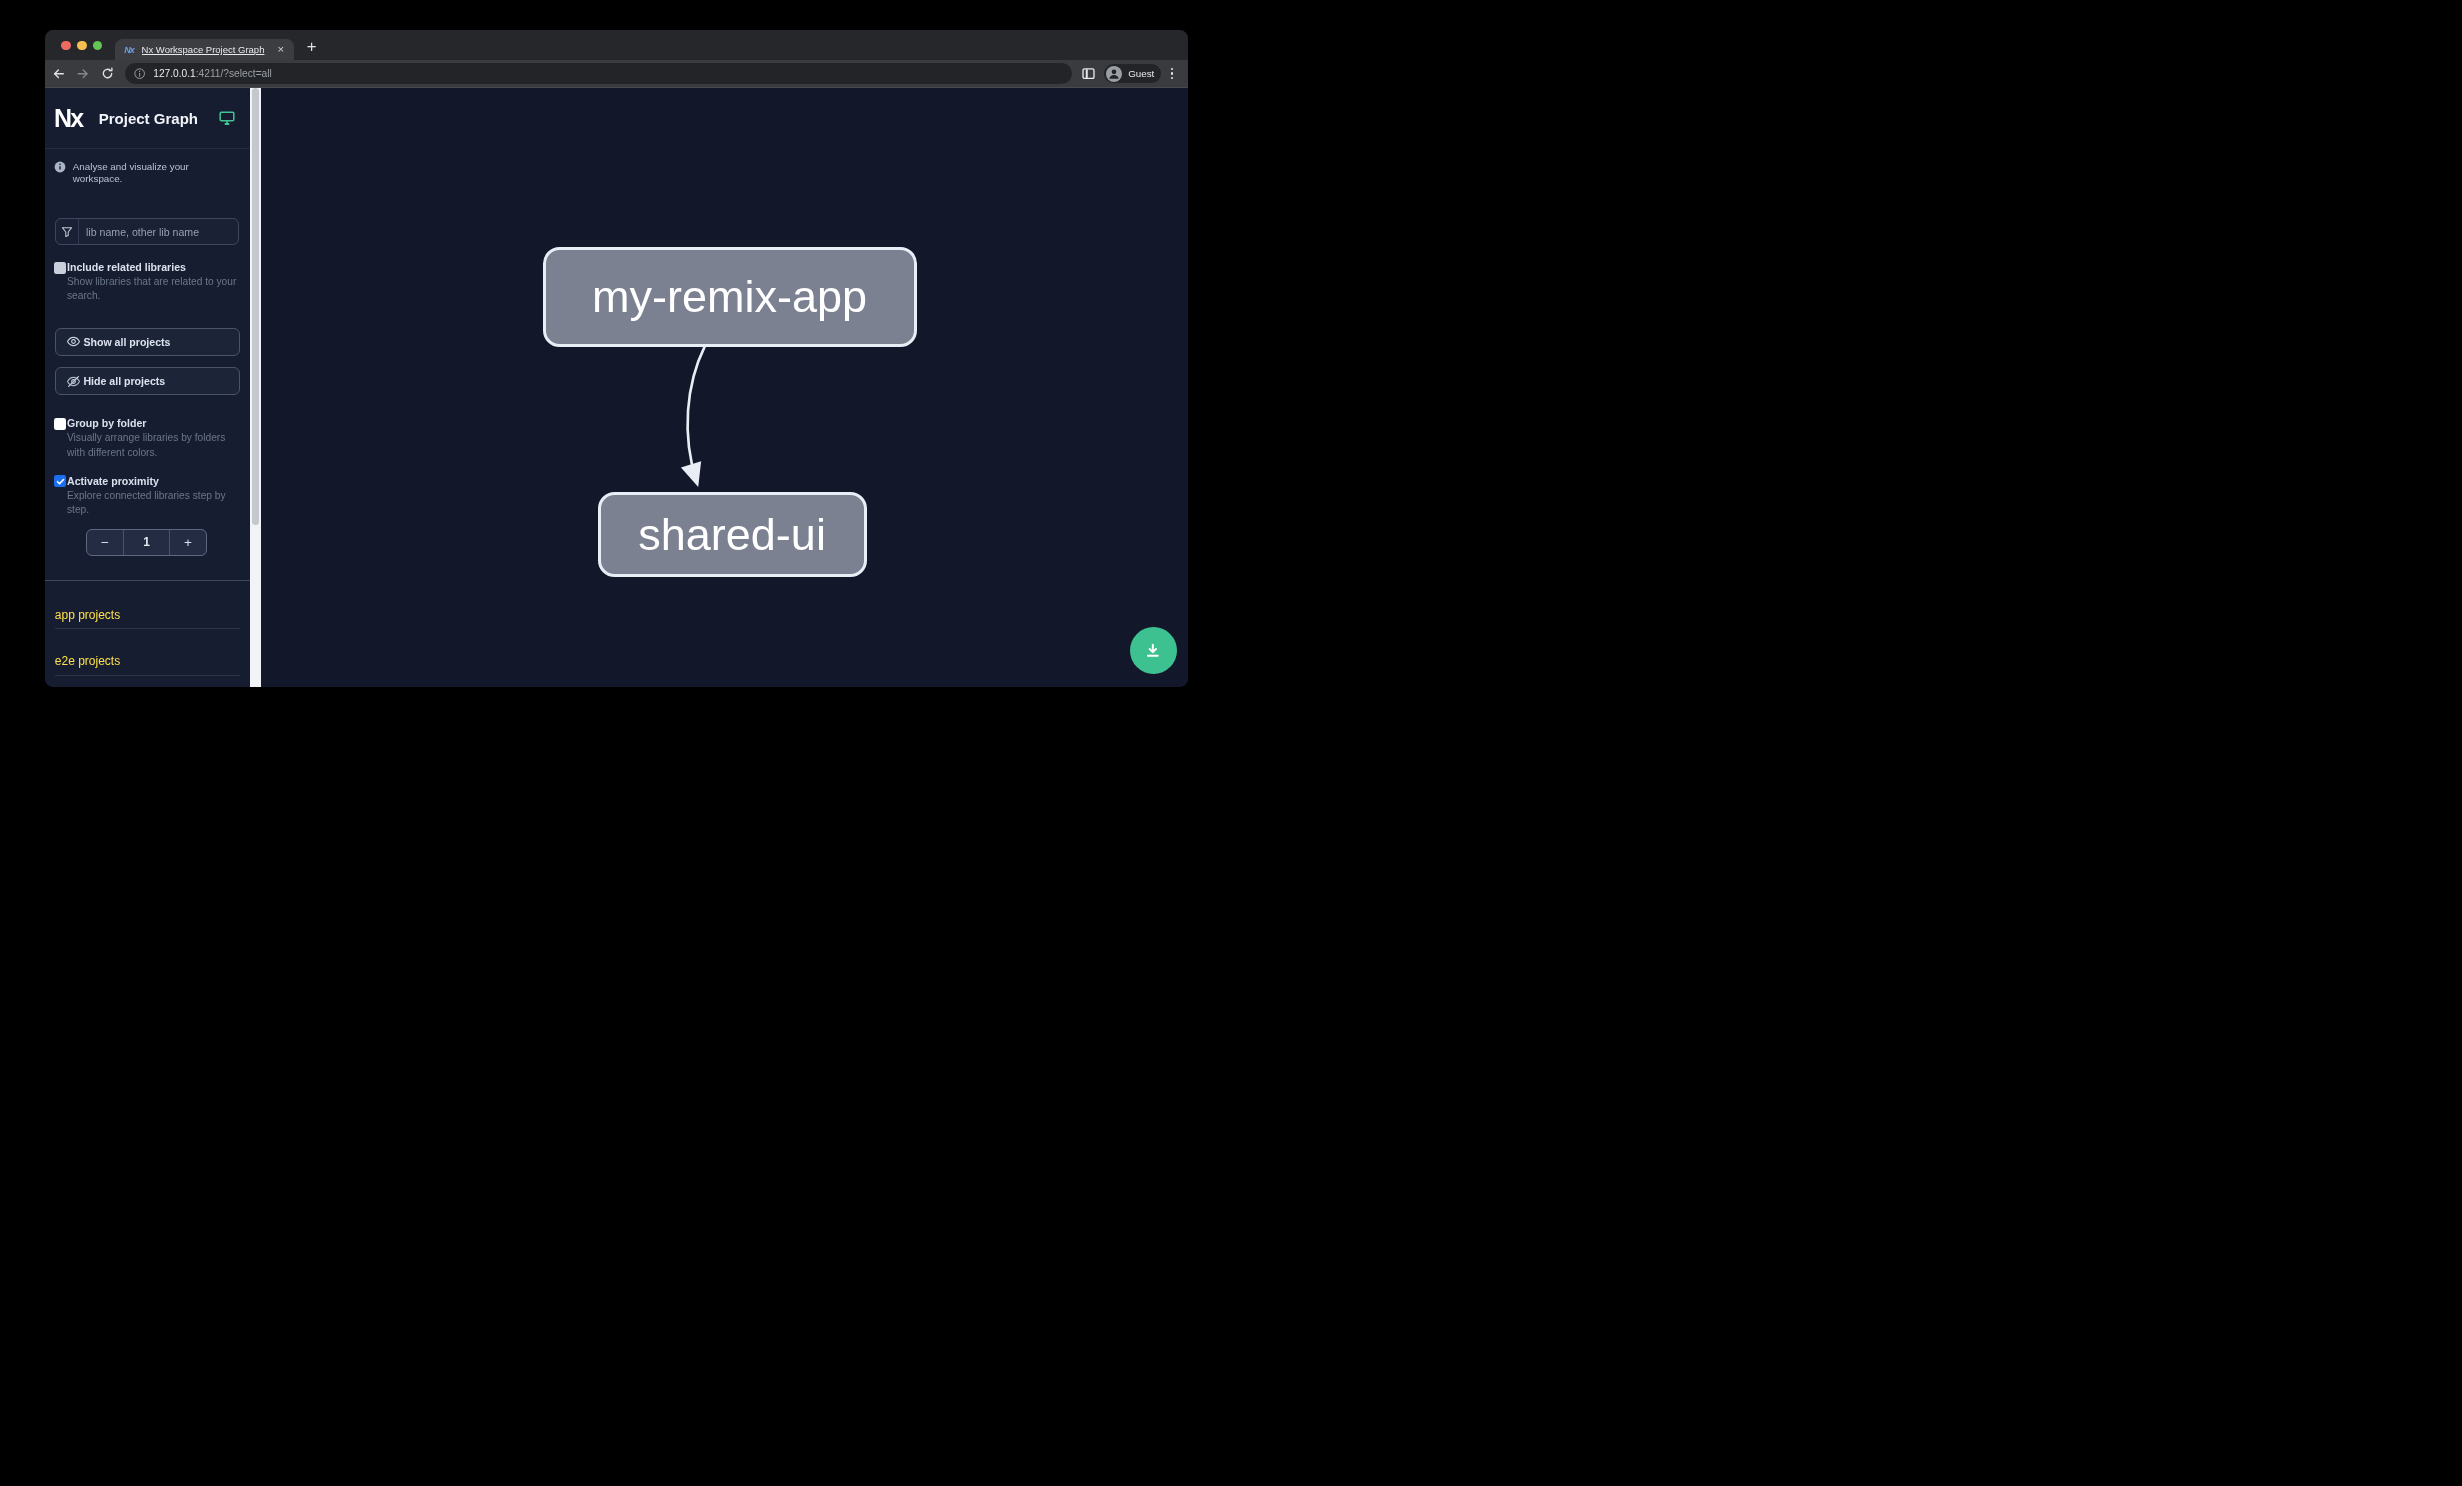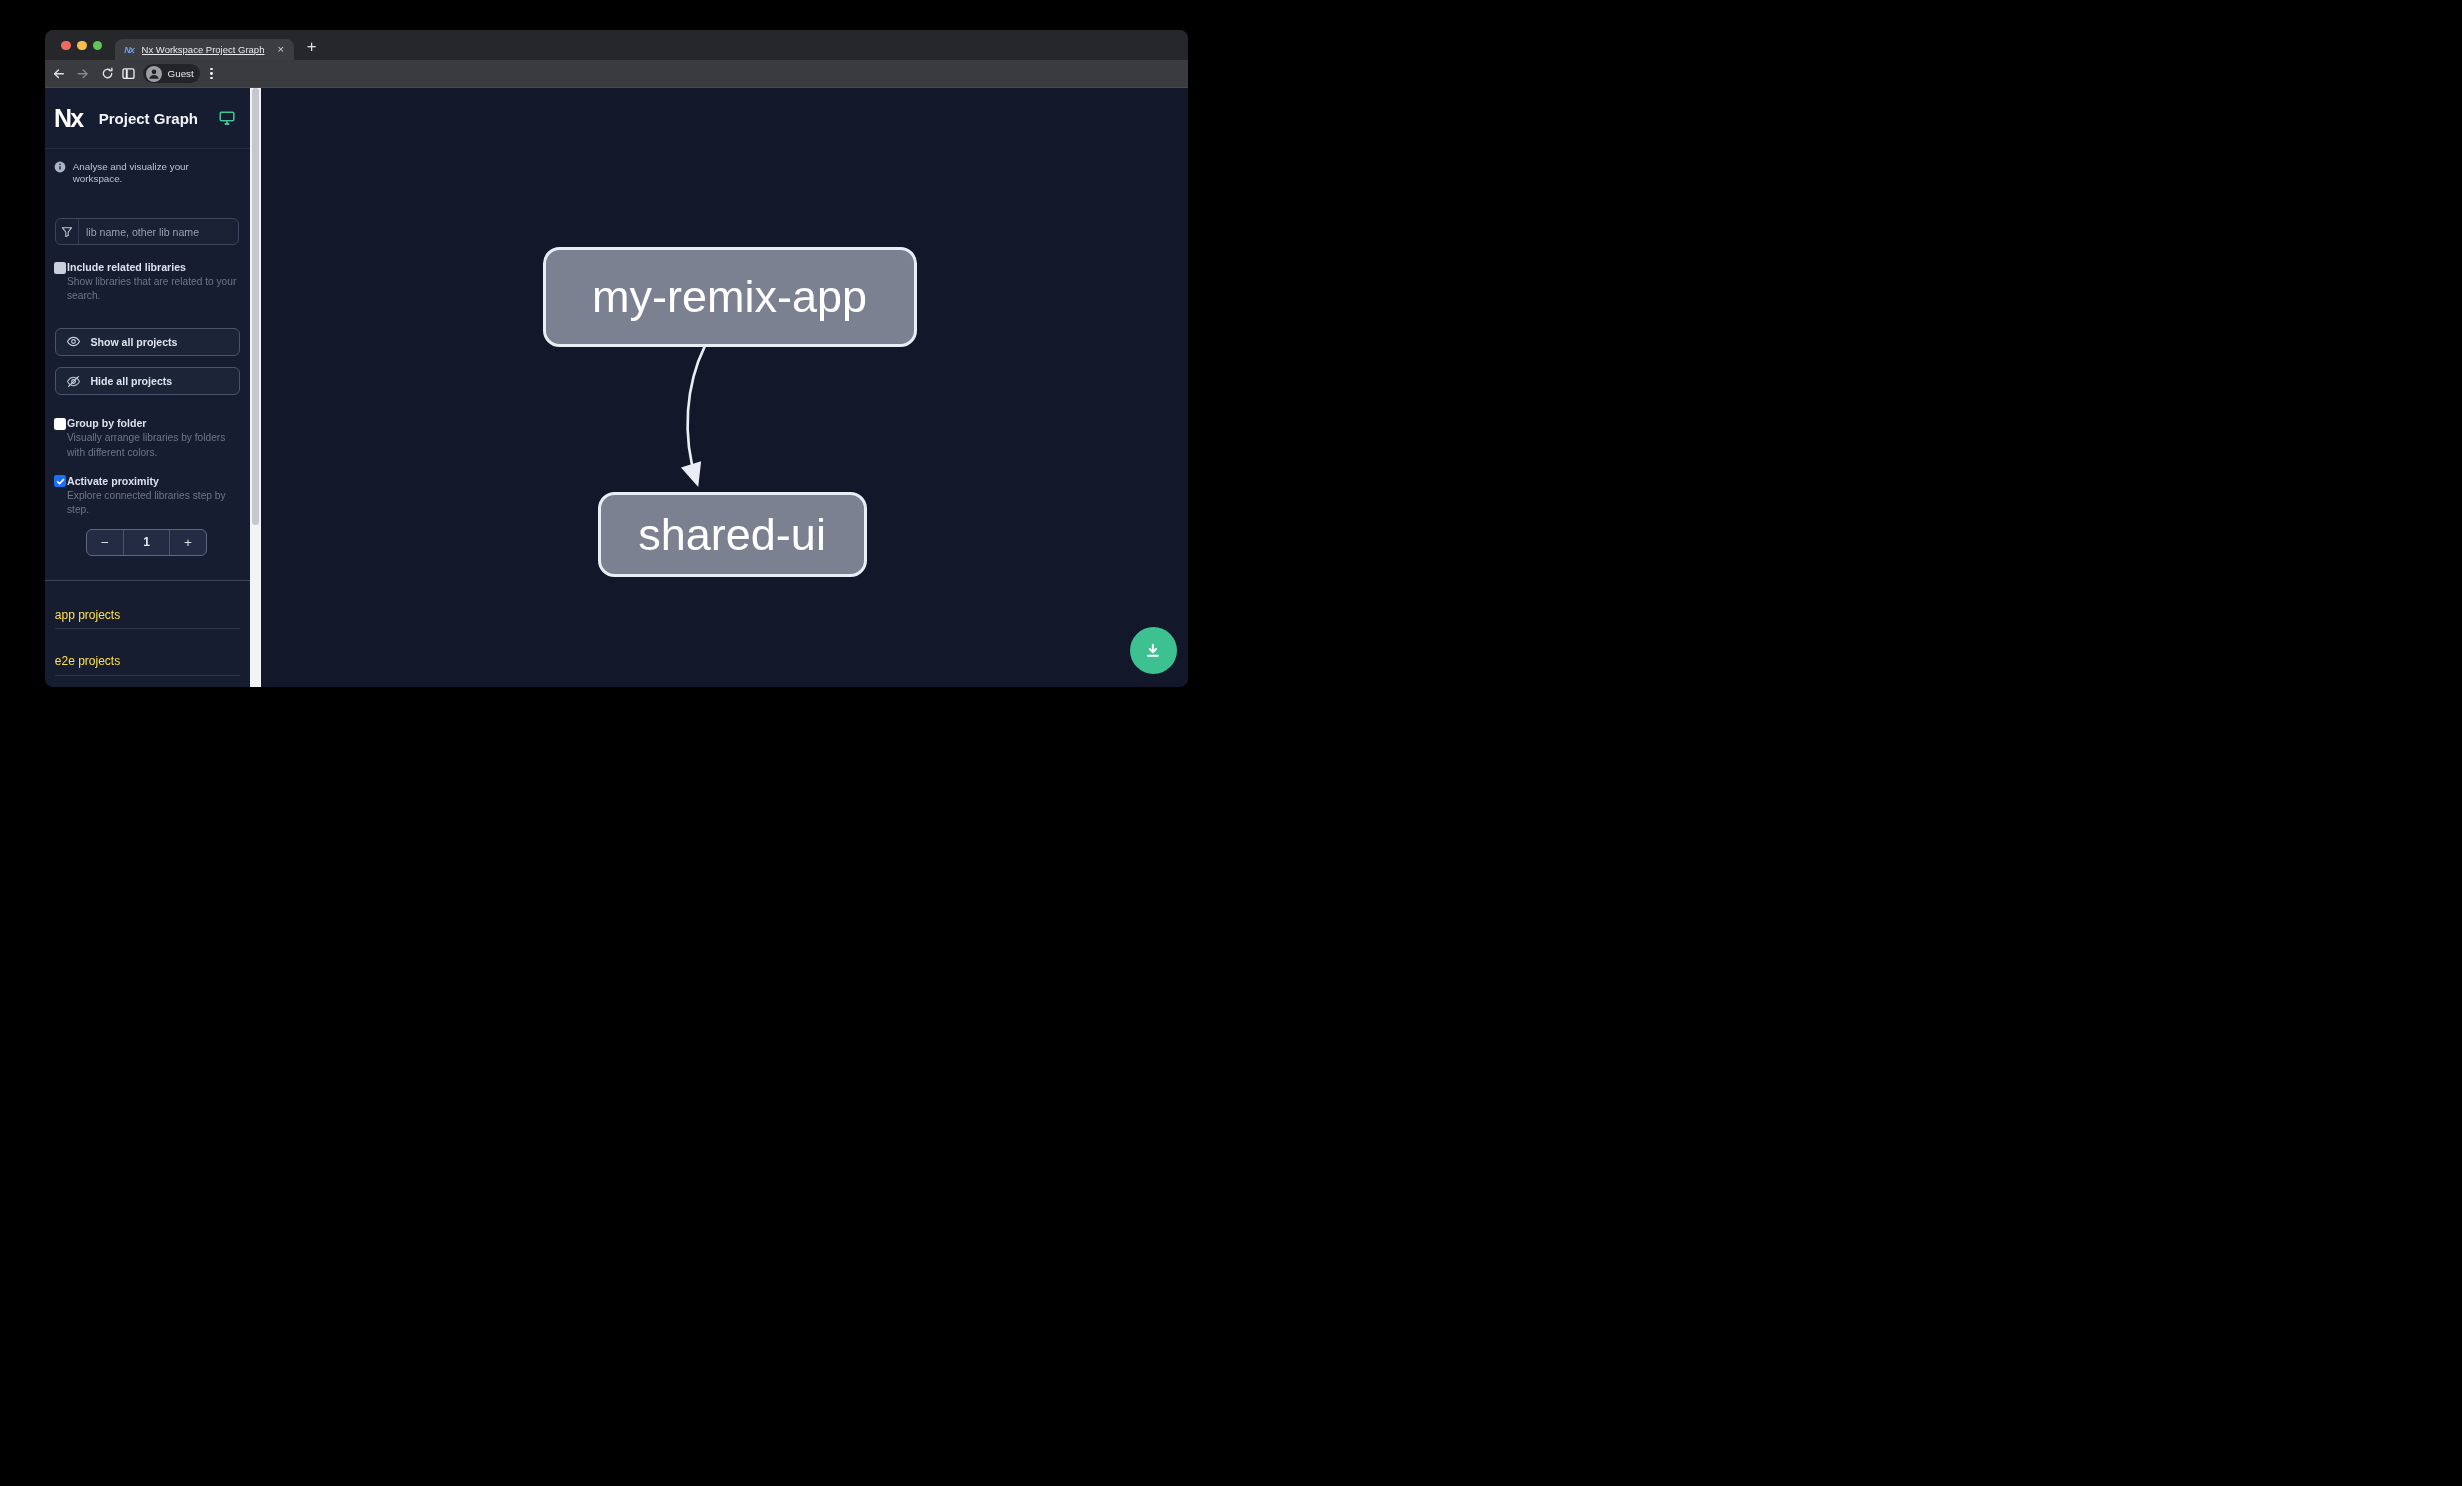--- a/index.html
+++ b/index.html
@@ -81,21 +81,21 @@
   .cb-gray{background:#c9d0db;}
   .cb-white{background:#ffffff;}
   .checkbox svg{display:none;}
   .checkbox.checked{background:#1d6ff2;}
   .checkbox.checked svg{display:block;}
   .check-col{min-width:0;}
   .check-label{font-size:10.6px;font-weight:700;color:#dbe1ec;line-height:15px;}
   .check-desc{font-size:10.2px;color:#6b7689;line-height:14.4px;}
 
   .btn{margin:24px 9.8px 0;height:28px;border:0.8px solid #49536c;background:#1c2437;
-    border-radius:6px;display:flex;align-items:center;gap:9px;padding:0 10.6px;
+    border-radius:6px;display:flex;align-items:center;gap:2px;padding:0 10.6px;
     font-size:10.6px;font-weight:700;color:#dde3ee;flex:none;}
   .btn + .btn{margin-top:11.3px;}
   .btn svg{color:#c7cfdc;flex:none;}
 
   .row-group{margin-top:21px;}
   .row-prox{margin-top:13.6px;}
 
   .stepper{margin:11.3px 0 0 41px;width:121px;height:27px;border:0.8px solid #5d6880;
     border-radius:6px;display:flex;background:#232c42;color:#e4e9f2;flex:none;overflow:hidden;}
   .step-btn{width:36px;display:flex;align-items:center;justify-content:center;
@@ -155,20 +155,28 @@
           <path d="M9.5 4l5 5-5 5"></path>
         </svg>
     </div>
     <div class="nav-btn c-bright" style="margin-left:3.8px">
       <svg width="13" height="13" viewBox="0 0 17 17" fill="none" stroke="currentColor" stroke-width="1.8" stroke-linecap="round">
           <path d="M14 8.5a5.5 5.5 0 1 1-1.6-3.9"></path>
           <path d="M14.2 1.6v3.2h-3.2" stroke-linejoin="round"></path>
         </svg>
     </div>
 
+    <div class="omnibox">
+      <svg width="11.3" height="11.3" viewBox="0 0 15 15" fill="none" stroke="#9aa0a6" stroke-width="1.3">
+          <circle cx="7.5" cy="7.5" r="6.4"></circle>
+          <path d="M7.5 7v4" stroke-linecap="round"></path>
+          <circle cx="7.5" cy="4.3" r="0.9" fill="#9aa0a6" stroke="none"></circle>
+        </svg>
+      <span class="url"><span class="host">127.0.0.1</span><span class="rest">:4211/?select=all</span></span>
+    </div>
 
     <div class="panel-btn">
       <svg width="13" height="11.3" viewBox="0 0 17 15" fill="none" stroke="currentColor" stroke-width="1.8">
           <rect x="1.2" y="1.2" width="14.6" height="12.6" rx="2"></rect>
           <path d="M6.2 1.5v12" stroke-width="2.6"></path>
         </svg>
     </div>
     <div class="guest-pill">
       <span class="avatar">
         <svg width="16" height="16" viewBox="0 0 21 21">

